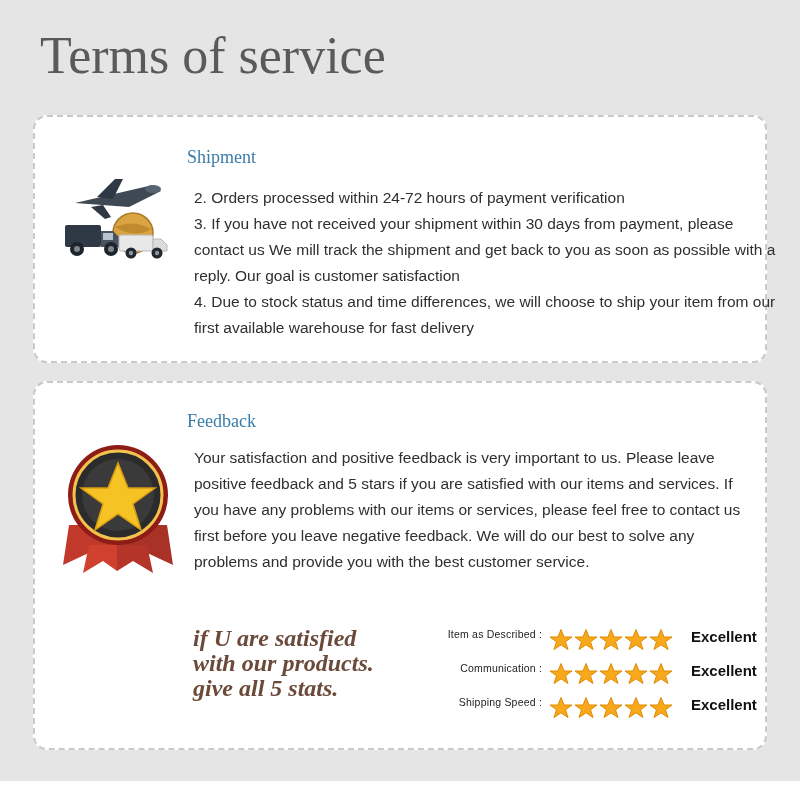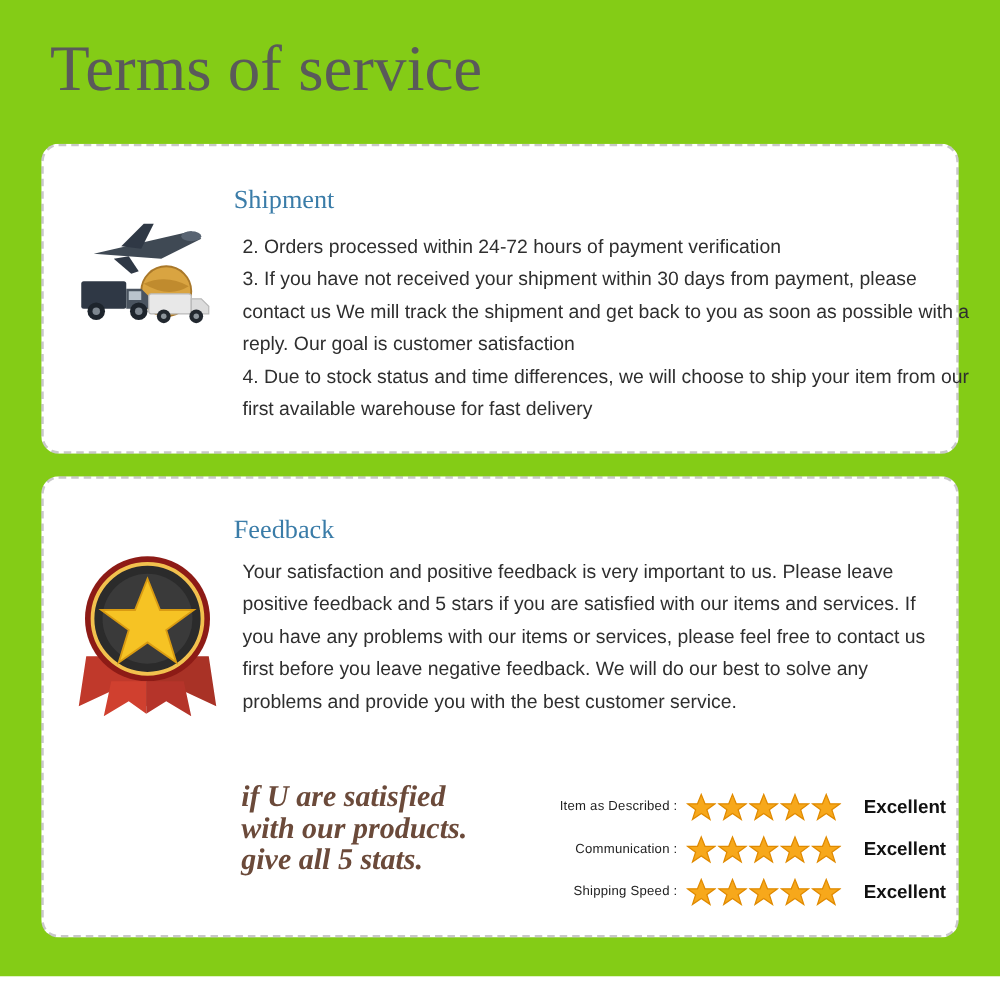--- a/index.html
+++ b/index.html
@@ -8,21 +8,21 @@
     padding: 0;
     width: 800px;
     height: 800px;
     background: #ffffff;
     font-family: "Liberation Sans", sans-serif;
   }
   .page {
     position: relative;
     width: 800px;
     height: 781px;
-    background: #84cc16;
+    background: #e5e5e5;
     overflow: hidden;
   }
   .page-title {
     position: absolute;
     left: 40px;
     top: 26px;
     font-size: 52px;
     font-weight: 400;
     color: #5a5a5a;
     letter-spacing: 0px;
@@ -35,21 +35,21 @@
     width: 734px;
     border: 2px dashed #c9c9c9;
     border-radius: 14px;
     background: #fff;
   }
   .panel-shipment { top: 115px; height: 248px; }
   .panel-feedback { top: 381px; height: 369px; }
 
   .section-heading {
     position: absolute;
-    font-size: 21px;
+    font-size: 18px;
     color: #3a7ca8;
     font-family: "Liberation Serif", serif;
   }
   .shipment-heading { left: 152px; top: 30px; }
   .feedback-heading { left: 152px; top: 28px; }
 
   .body-text {
     position: absolute;
     left: 159px;
     width: 560px;
@@ -96,21 +96,21 @@
 
   
   .ratings {
     position: absolute;
     left: 402px;
     top: 245px;
     width: 320px;
   }
   .rating-row {
     display: flex;
-    align-items: center;
+    align-items: flex-start;
     height: 34px;
   }
   .rating-label {
     width: 112px;
     text-align: right;
     font-size: 10.5px;
     color: #222;
     padding-right: 7px;
     letter-spacing: 0.2px;
   }

